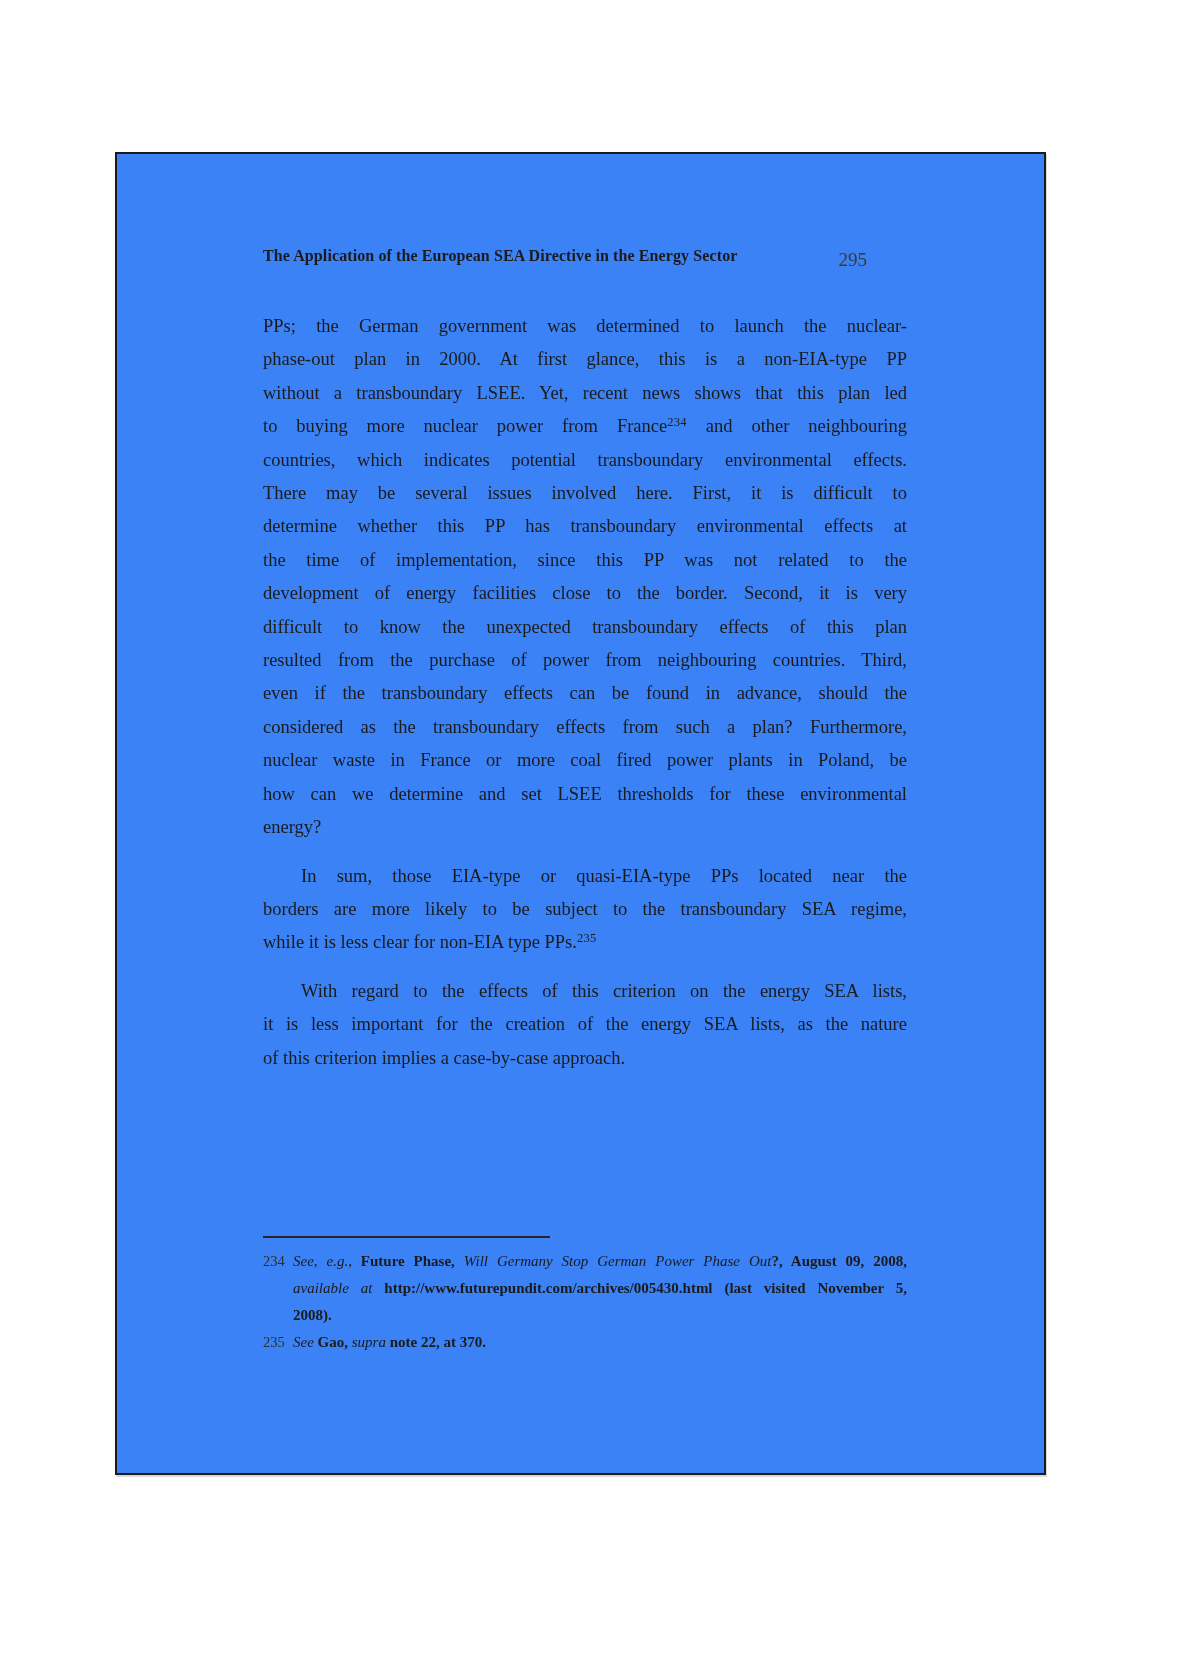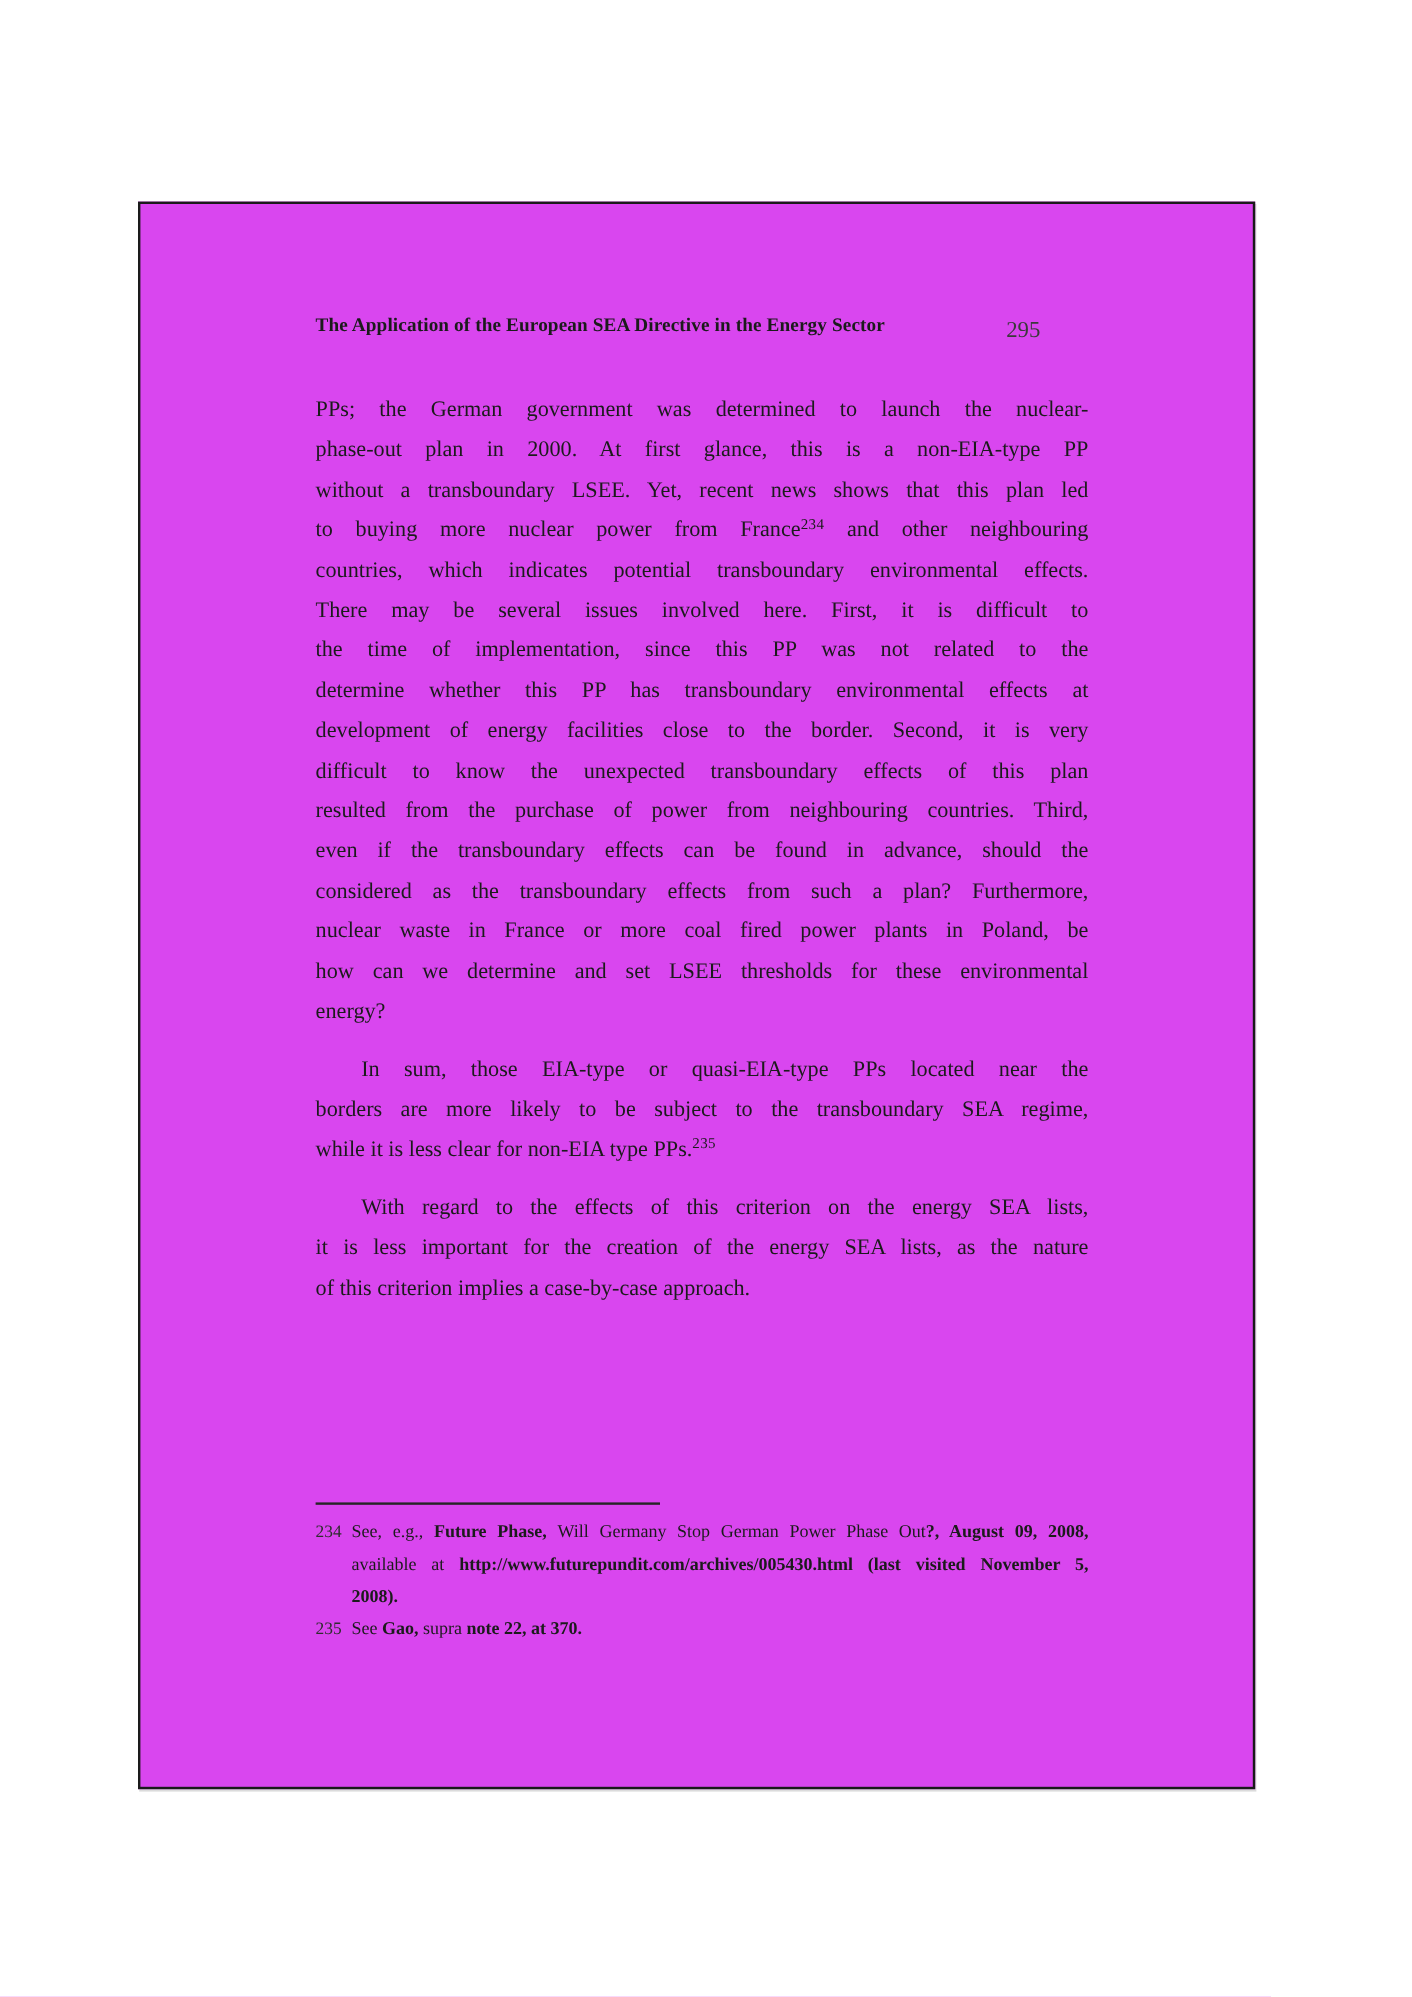--- a/index.html
+++ b/index.html
@@ -11,25 +11,25 @@
     height: 1664px;
     background: #ffffff;
     position: relative;
     font-family: "Liberation Serif", serif;
     color: #1b1b1b;
     overflow: hidden;
   }
   .page-frame {
     position: absolute;
     left: 115px;
-    top: 168px;
+    top: 152px;
     width: 927px;
     height: 1319px;
     border: 2px solid #1a1a1a;
-    background: #d946ef;
+    background: #3b82f6;
     box-shadow: 1px 2px 0 rgba(0,0,0,0.14);
   }
   
   .running-header {
     position: absolute;
     left: 146px;
     top: 93px;
     width: 644px;
   }
   .running-header .title {
@@ -99,21 +99,21 @@
   .fn-ln {
     white-space: nowrap;
     text-align: justify;
     text-align-last: justify;
     text-justify: inter-word;
   }
   .fn-ln.last {
     text-align: left;
     text-align-last: left;
   }
-  .it { }
+  .it { font-style: italic; }
   .bd { font-weight: bold; }
 </style>
 </head>
 <body>
 
 <div class="page-frame">
 
   <div class="running-header">
     <span class="title">The Application of the European SEA Directive in the Energy Sector</span>
     <span class="pageno">295</span>
@@ -121,22 +121,22 @@
 
   <div class="bodytext">
 
     <div class="para">
       <div class="ln">PPs; the German government was determined to launch the nuclear-</div>
       <div class="ln">phase-out plan in 2000. At first glance, this is a non-EIA-type PP</div>
       <div class="ln">without a transboundary LSEE. Yet, recent news shows that this plan led</div>
       <div class="ln"><span>to buying more nuclear power from France</span><sup class="ref">234</sup><span> and other neighbouring</span></div>
       <div class="ln">countries, which indicates potential transboundary environmental effects.</div>
       <div class="ln">There may be several issues involved here. First, it is difficult to</div>
+      <div class="ln">determine whether this PP has transboundary environmental effects at</div>
       <div class="ln">the time of implementation, since this PP was not related to the</div>
-      <div class="ln">determine whether this PP has transboundary environmental effects at</div>
       <div class="ln">development of energy facilities close to the border. Second, it is very</div>
       <div class="ln">difficult to know the unexpected transboundary effects of this plan</div>
       <div class="ln">resulted from the purchase of power from neighbouring countries. Third,</div>
       <div class="ln">even if the transboundary effects can be found in advance, should the</div>
       <div class="ln">considered as the transboundary effects from such a plan? Furthermore,</div>
       <div class="ln">nuclear waste in France or more coal fired power plants in Poland, be</div>
       <div class="ln">how can we determine and set LSEE thresholds for these environmental</div>
       <div class="ln last">energy?</div>
     </div>
 

